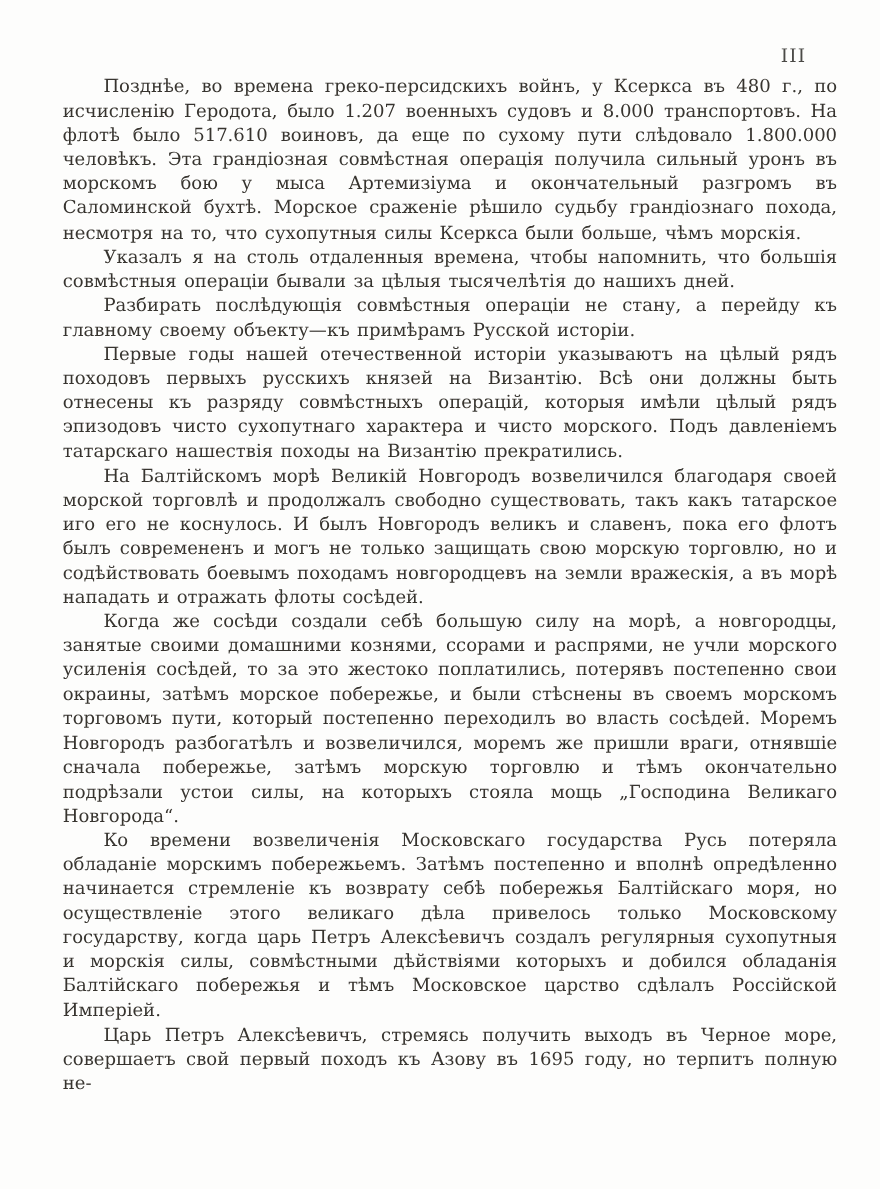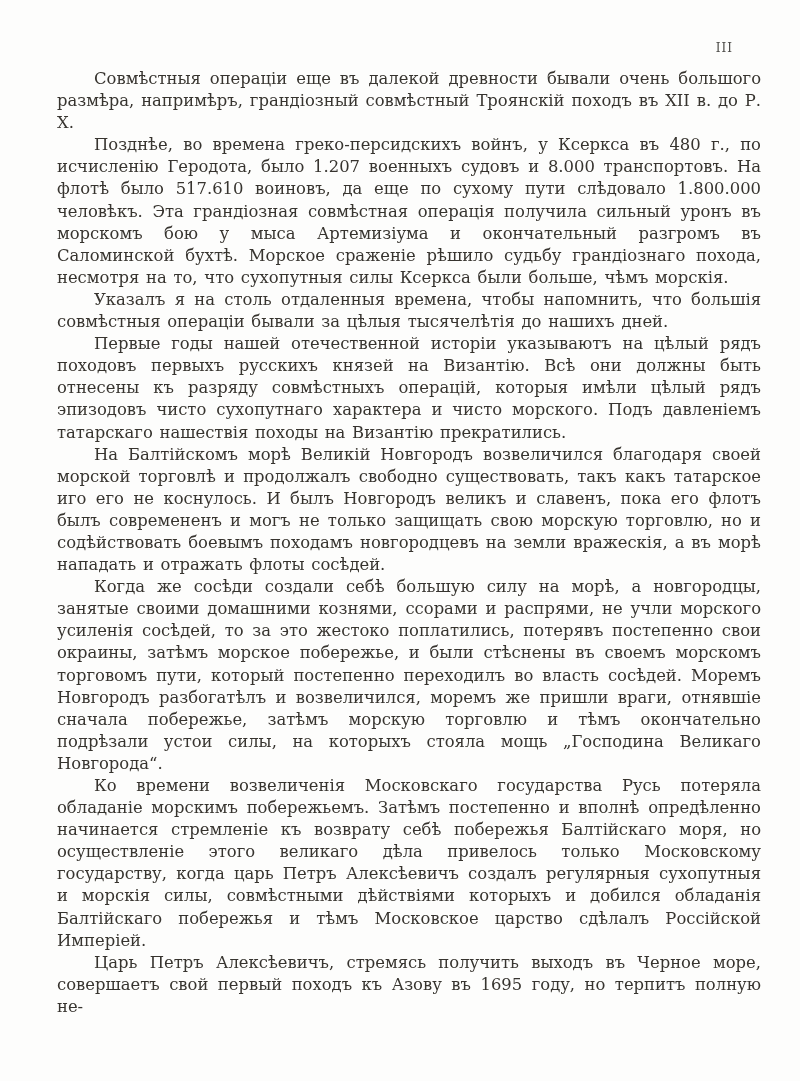--- a/index.html
+++ b/index.html
@@ -13,21 +13,21 @@
     height: 1081px;
     background: #fdfdfc;
     overflow: hidden;
     font-family: "DejaVu Serif", "Liberation Serif", serif;
     color: #37342f;
   }
   .folio {
     position: absolute;
     top: 41px;
     right: 67px;
-    font-size: 12px;
+    font-size: 17px;
     letter-spacing: 1px;
     color: #4b4a47;
   }
   .text-block {
     position: absolute;
     top: 68px;
     left: 57px;
     width: 704px;
     font-size: 16.4px;
     line-height: 22.1px;
@@ -40,22 +40,22 @@
     text-indent: 37px;
     word-spacing: 1.5px;
   }
 </style>
 </head>
 <body>
 
 <div class="page">
   <div class="folio">III</div>
   <main class="text-block">
-      <p>Совмѣстныя операціи еще въ далекой древности бывали очень большого размѣра, напримѣръ, грандіозный совмѣстный Троянскій походъ въ XII в. до Р. Х.</p>
       <p>Позднѣе, во времена греко-персидскихъ войнъ, у Ксеркса въ 480 г., по исчисленію Геродота, было 1.207 военныхъ судовъ и 8.000 транспортовъ. На флотѣ было 517.610 воиновъ, да еще по сухому пути слѣдовало 1.800.000 человѣкъ. Эта грандіозная совмѣстная операція получила сильный уронъ въ морскомъ бою у мыса Артемизіума и окончательный разгромъ въ Саломинской бухтѣ. Морское сраженіе рѣшило судьбу грандіознаго похода, несмотря на то, что сухопутныя силы Ксеркса были больше, чѣмъ морскія.</p>
       <p>Указалъ я на столь отдаленныя времена, чтобы напомнить, что большія совмѣстныя операціи бывали за цѣлыя тысячелѣтія до нашихъ дней.</p>
+      <p>Разбирать послѣдующія совмѣстныя операціи не стану, а перейду къ главному своему объекту—къ примѣрамъ Русской исторіи.</p>
       <p>Первые годы нашей отечественной исторіи указываютъ на цѣлый рядъ походовъ первыхъ русскихъ князей на Византію. Всѣ они должны быть отнесены къ разряду совмѣстныхъ операцій, которыя имѣли цѣлый рядъ эпизодовъ чисто сухопутнаго характера и чисто морского. Подъ давленіемъ татарскаго нашествія походы на Византію прекратились.</p>
       <p>На Балтійскомъ морѣ Великій Новгородъ возвеличился благодаря своей морской торговлѣ и продолжалъ свободно существовать, такъ какъ татарское иго его не коснулось. И былъ Новгородъ великъ и славенъ, пока его флотъ былъ современенъ и могъ не только защищать свою морскую торговлю, но и содѣйствовать боевымъ походамъ новгородцевъ на земли вражескія, а въ морѣ нападать и отражать флоты сосѣдей.</p>
       <p>Когда же сосѣди создали себѣ большую силу на морѣ, а новгородцы, занятые своими домашними кознями, ссорами и распрями, не учли морского усиленія сосѣдей, то за это жестоко поплатились, потерявъ постепенно свои окраины, затѣмъ морское побережье, и были стѣснены въ своемъ морскомъ торговомъ пути, который постепенно переходилъ во власть сосѣдей. Моремъ Новгородъ разбогатѣлъ и возвеличился, моремъ же пришли враги, отнявшіе сначала побережье, затѣмъ морскую торговлю и тѣмъ окончательно подрѣзали устои силы, на которыхъ стояла мощь „Господина Великаго Новгорода“.</p>
       <p>Ко времени возвеличенія Московскаго государства Русь потеряла обладаніе морскимъ побережьемъ. Затѣмъ постепенно и вполнѣ опредѣленно начинается стремленіе къ возврату себѣ побережья Балтійскаго моря, но осуществленіе этого великаго дѣла привелось только Московскому государству, когда царь Петръ Алексѣевичъ создалъ регулярныя сухопутныя и морскія силы, совмѣстными дѣйствіями которыхъ и добился обладанія Балтійскаго побережья и тѣмъ Московское царство сдѣлалъ Россійской Имперіей.</p>
       <p>Царь Петръ Алексѣевичъ, стремясь получить выходъ въ Черное море, совершаетъ свой первый походъ къ Азову въ 1695 году, но терпитъ полную не-</p>
     </main>
 </div>
 
 </body></html>

